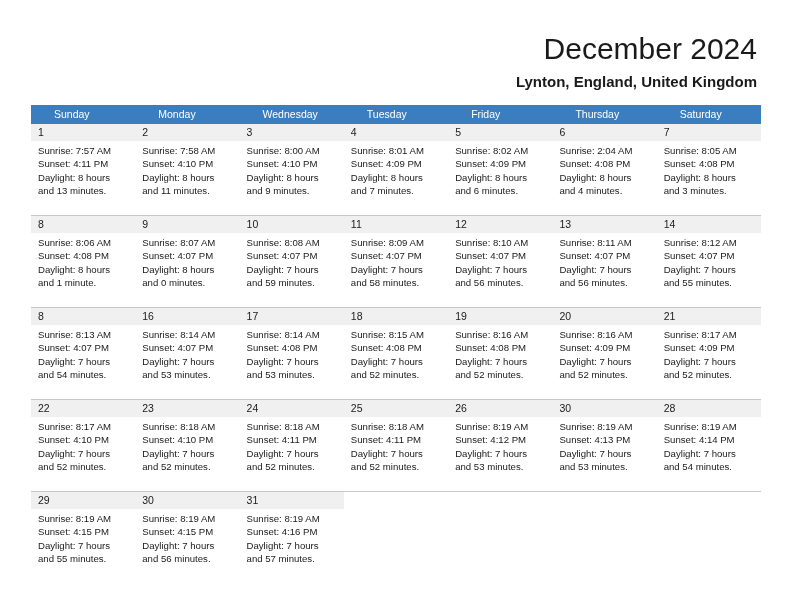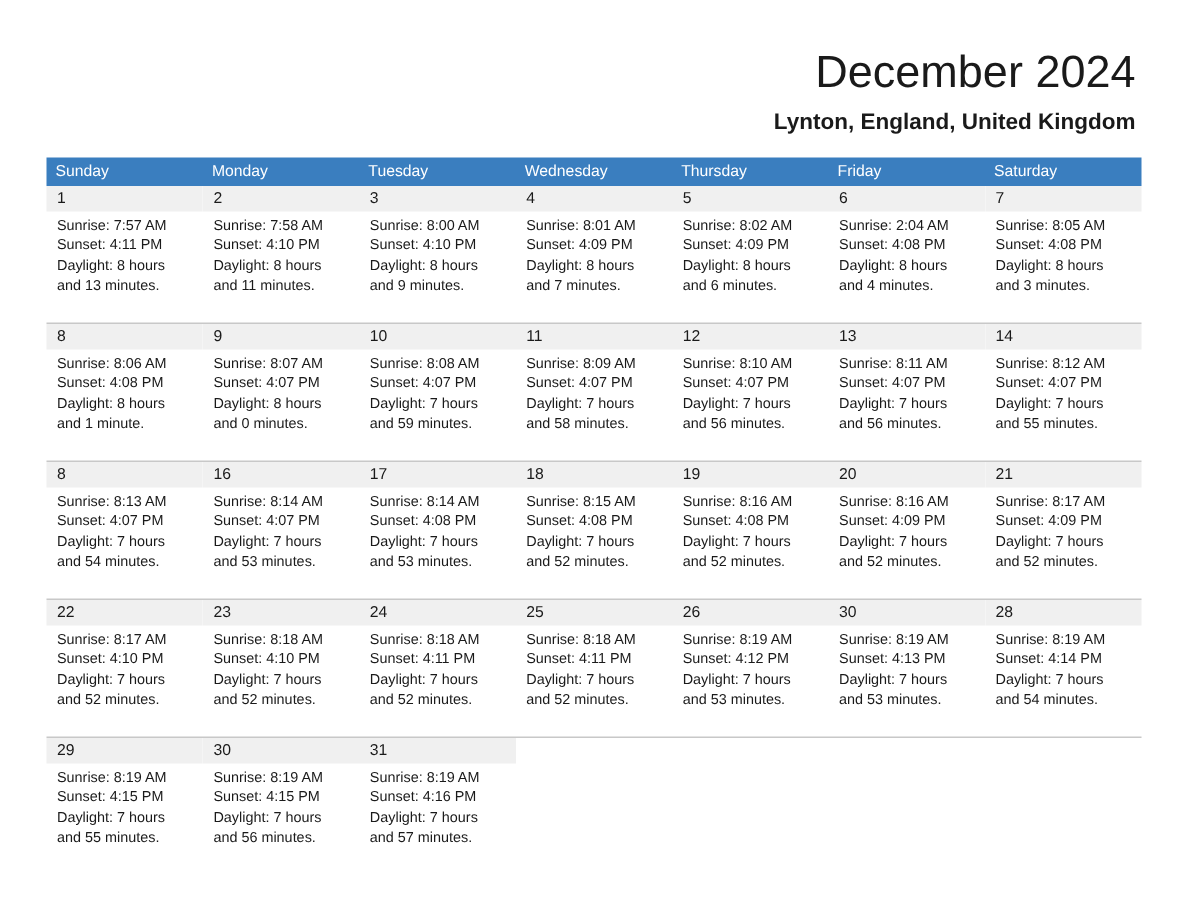--- a/index.html
+++ b/index.html
@@ -97,21 +97,21 @@
     display: flex;
     width: 730px;
     height: 19px;
     background: #3a7ebf;
   }
   .weekday {
     flex: 1 1 0;
     color: #ffffff;
     font-size: 10.5px;
     line-height: 19px;
-    padding-left: 6px;
+    padding-left: 23px;
     box-sizing: border-box;
     white-space: nowrap;
   }
 
   .week {
     display: flex;
     width: 730px;
     margin-top: 0;
     border-top: 1px solid #c8c8c8;
   }
@@ -164,24 +164,24 @@
       <div class="month-title">December 2024</div>
       <div class="location-title">Lynton, England, United Kingdom</div>
     </div>
 
   </div>
 
   <div class="calendar">
     <div class="weekdays">
       <div class="weekday">Sunday</div>
       <div class="weekday">Monday</div>
+      <div class="weekday">Wednesday</div>
       <div class="weekday">Tuesday</div>
-      <div class="weekday">Wednesday</div>
+      <div class="weekday">Friday</div>
       <div class="weekday">Thursday</div>
-      <div class="weekday">Friday</div>
       <div class="weekday">Saturday</div>
     </div>
 
     <div id="weeks-container">
         <div class="week first">
           <div class="daycell">
             <div class="daynum">1</div>
             <div class="info">
               <div class="info-line">Sunrise: 7:57 AM</div>
               <div class="info-line">Sunset: 4:11 PM</div>

